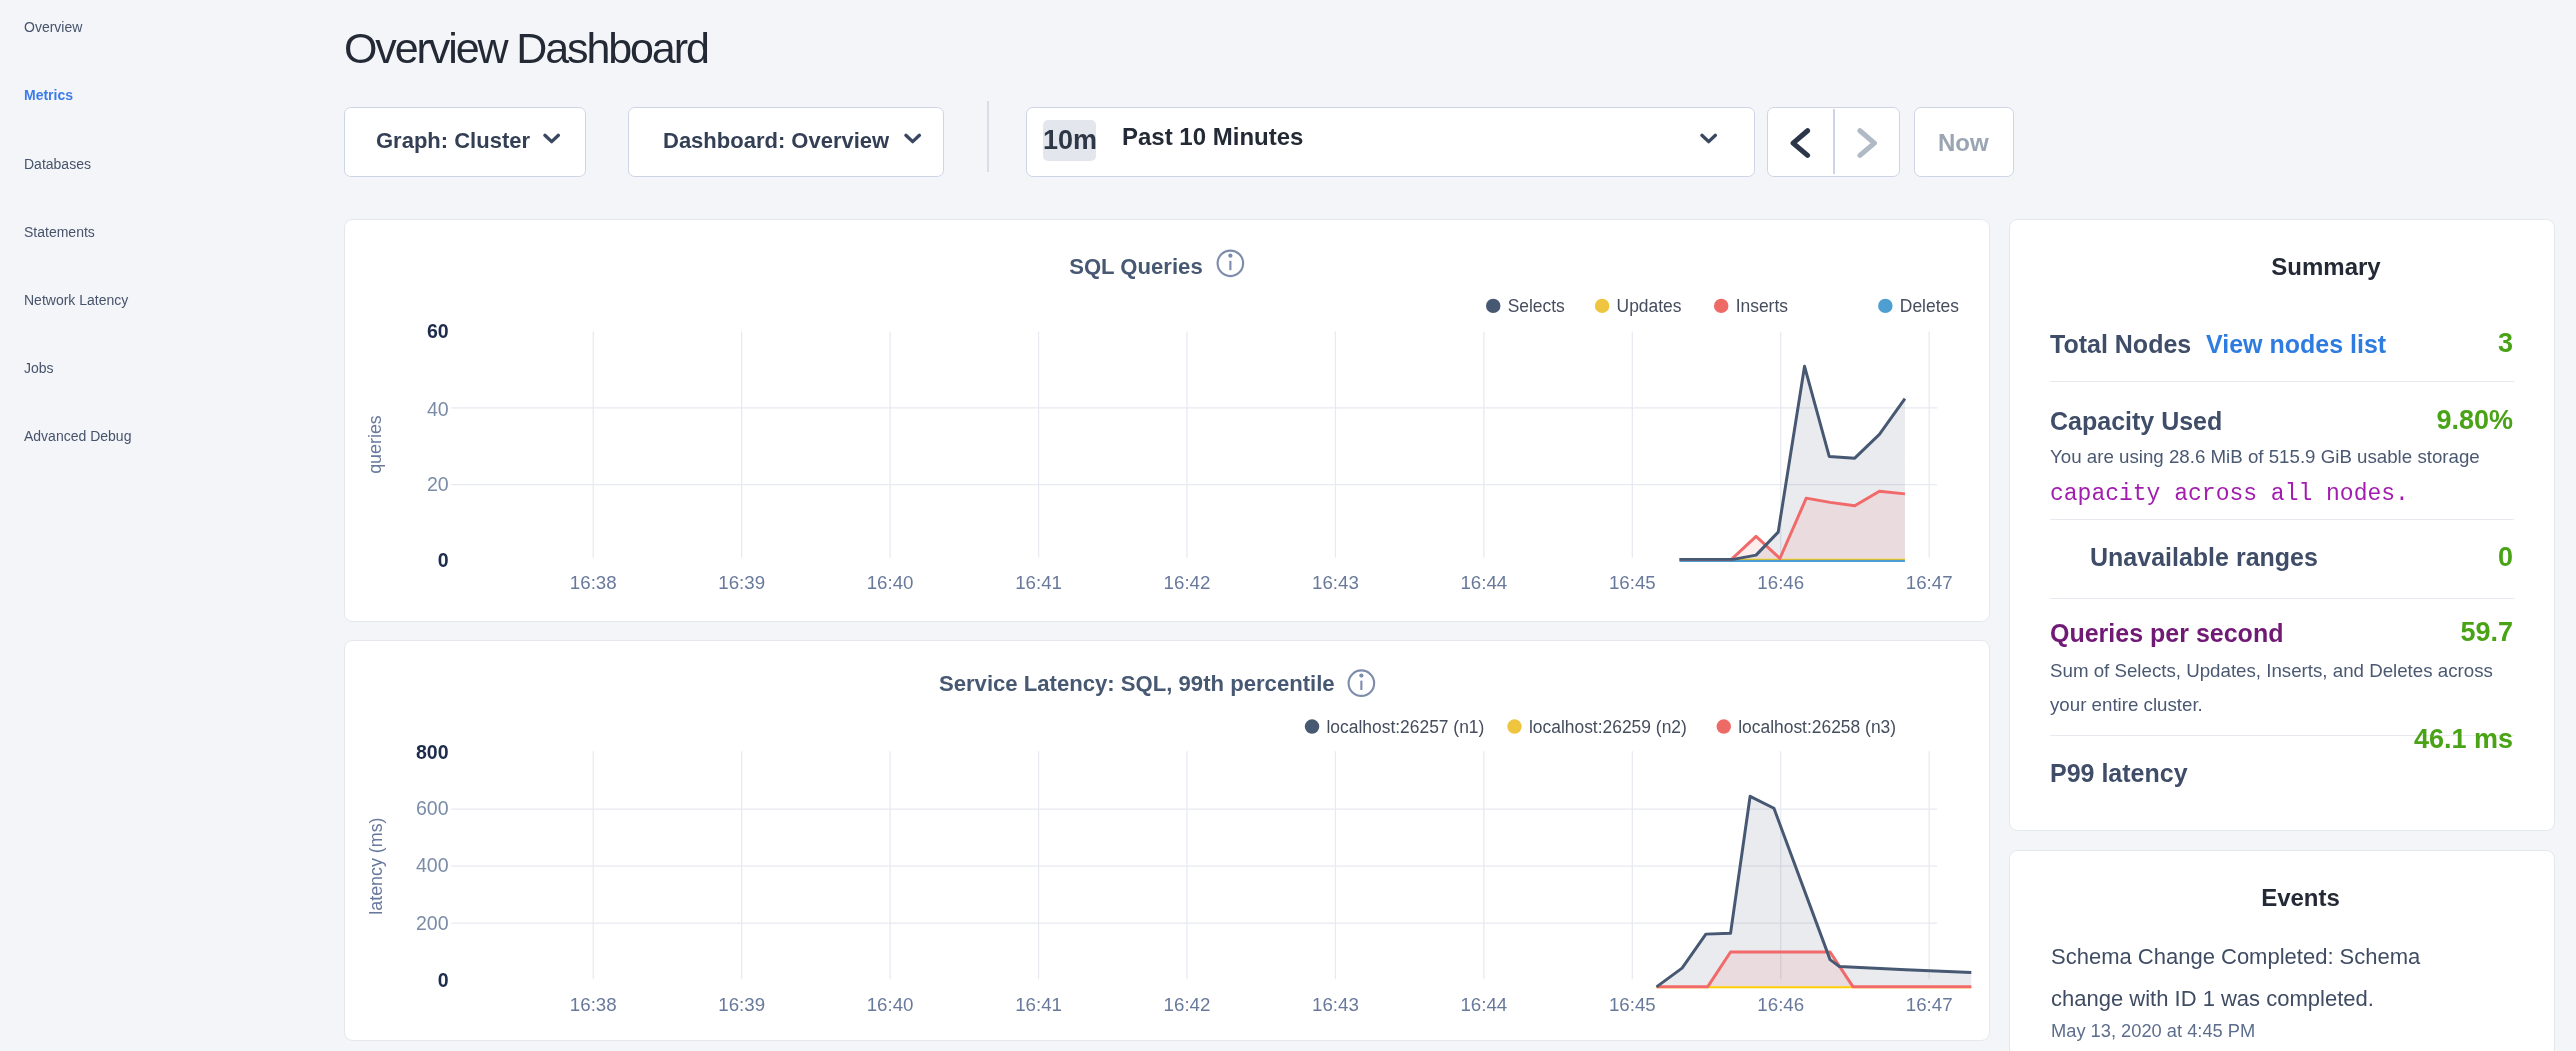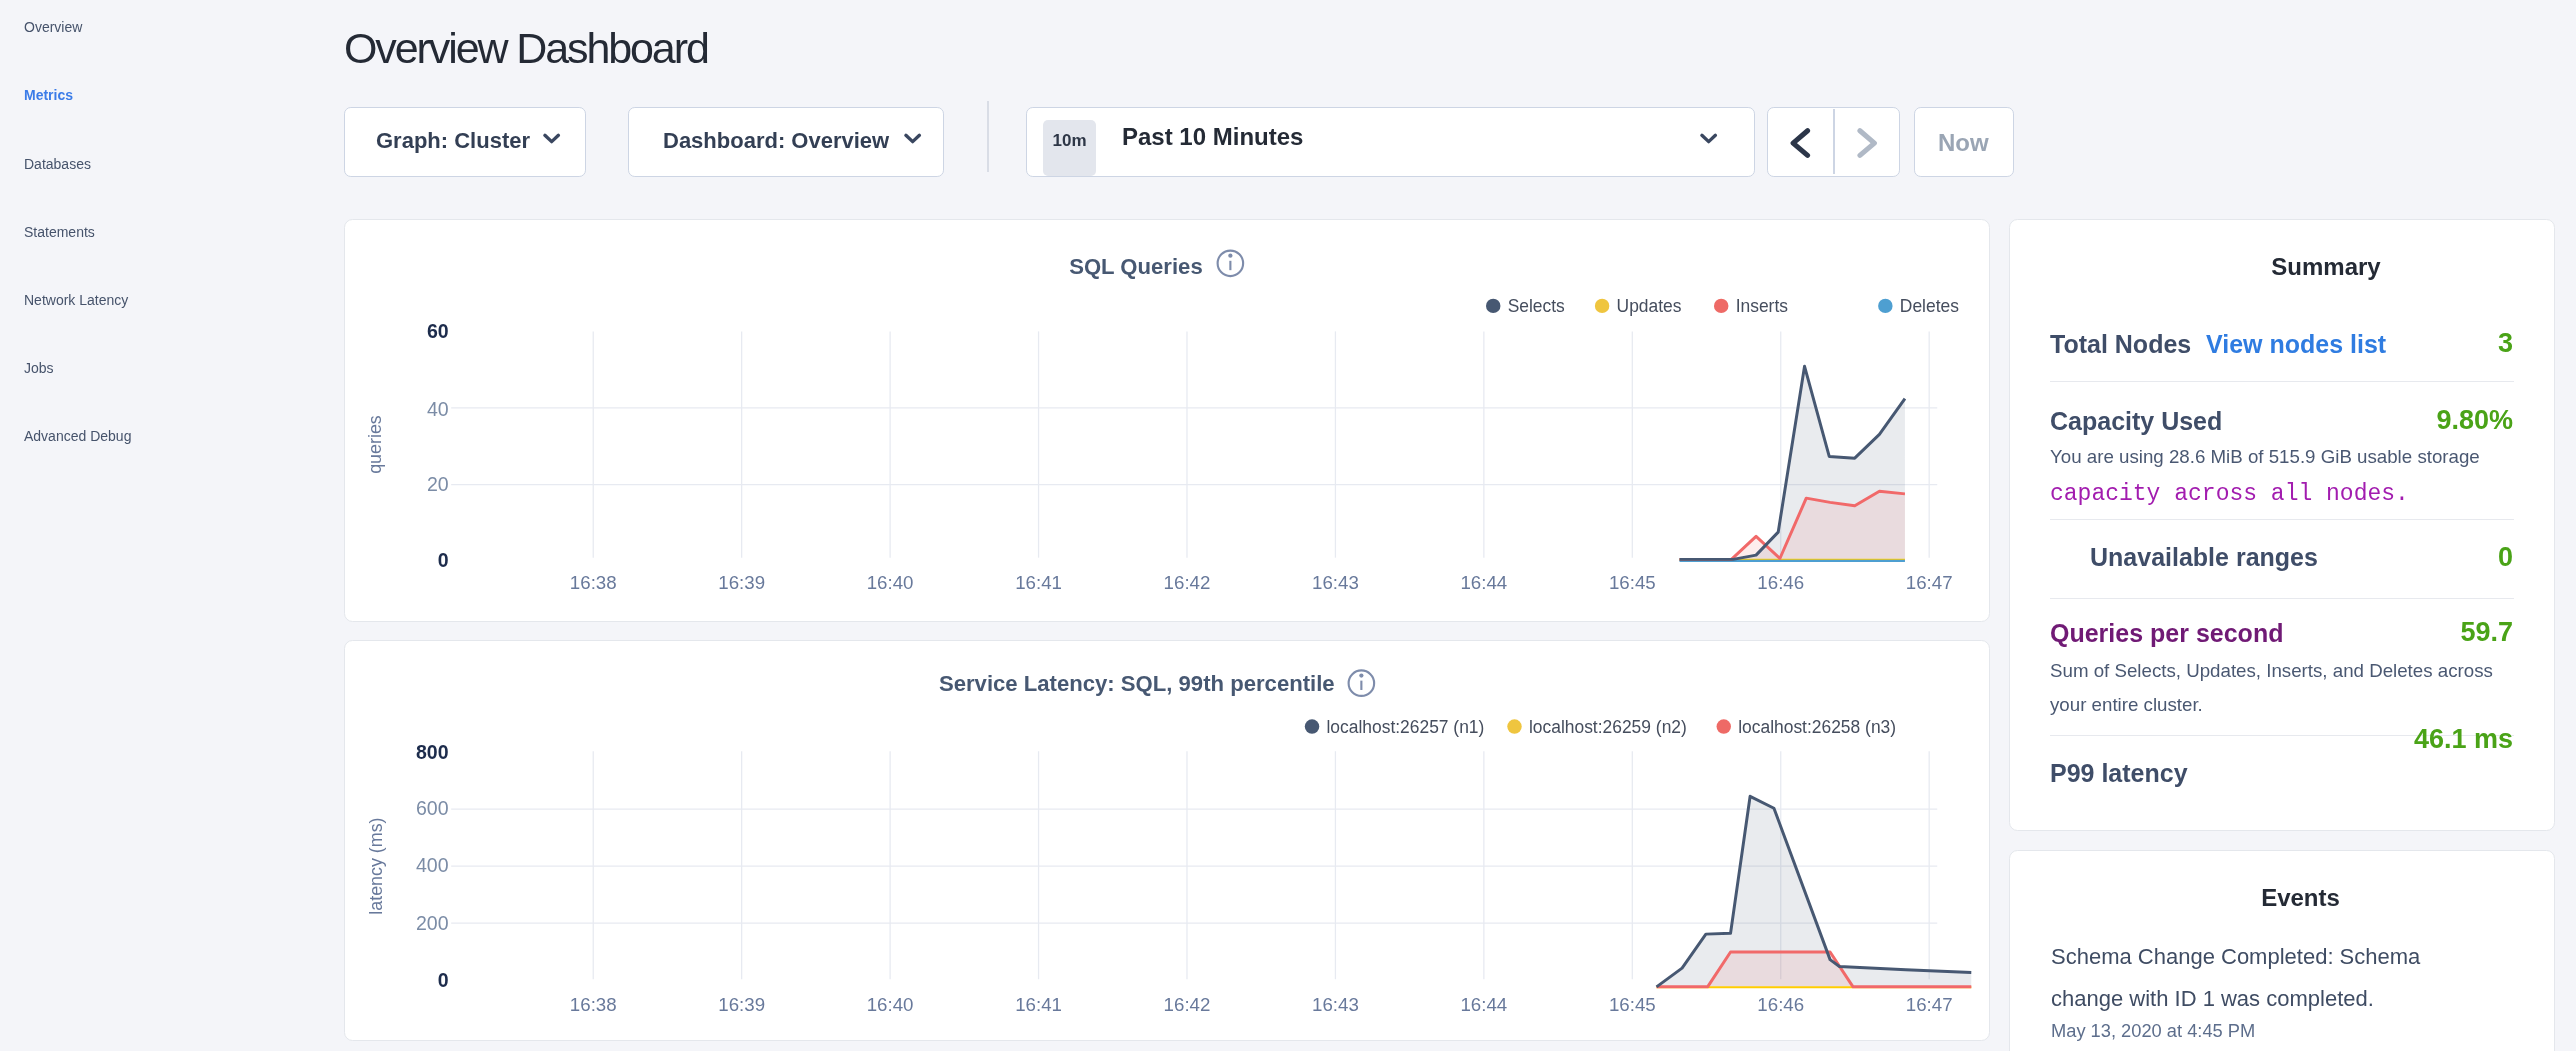--- a/index.html
+++ b/index.html
@@ -35,21 +35,21 @@
 
   <div class="ctrl" style="left:628px; width:316px;"></div>
   <div class="ctrl-text" style="left:663px; top:128px;">Dashboard: Overview</div>
   <svg class="abs" style="left:900px; top:131px;" width="27" height="17" viewBox="0 0 32 20">
     <polyline class="chev" points="7,5 15,12.5 23,5"></polyline>
   </svg>
 
   <div class="abs" style="left:987px; top:101px; width:1.7px; height:71px; background:#d9dde6;"></div>
 
   <div class="ctrl" style="left:1026px; width:729px;"></div>
-  <div class="abs" style="left:1043px; top:120px; width:53px; height:56px; background:#e3e6ed; border-radius:5.1px; text-align:center; line-height:41px; font-weight:bold; font-size:17px; color:#2e3747;">10m</div>
+  <div class="abs" style="left:1043px; top:120px; width:53px; height:41px; background:#e3e6ed; border-radius:5.1px; text-align:center; line-height:41px; font-weight:bold; font-size:27px; color:#2e3747;">10m</div>
   <div class="ctrl-text" style="left:1122px; top:123px; color:#242a35; font-size:24px;">Past 10 Minutes</div>
   <svg class="abs" style="left:1696px; top:131px;" width="27" height="17" viewBox="0 0 32 20">
     <polyline class="chev" points="7,5 15,12.5 23,5"></polyline>
   </svg>
 
   <div class="ctrl" style="left:1767px; width:133px;"></div>
   <div class="abs" style="left:1833px; top:109px; width:1.7px; height:65px; background:#cdd5e4;"></div>
   <svg class="abs" style="left:1788px; top:128px;" width="25.5" height="31" viewBox="0 0 30 36">
     <polyline points="23,3 6,17.5 23,32" style="stroke:#2c3649; stroke-width:6; fill:none; stroke-linecap:round; stroke-linejoin:round;"></polyline>
   </svg>

